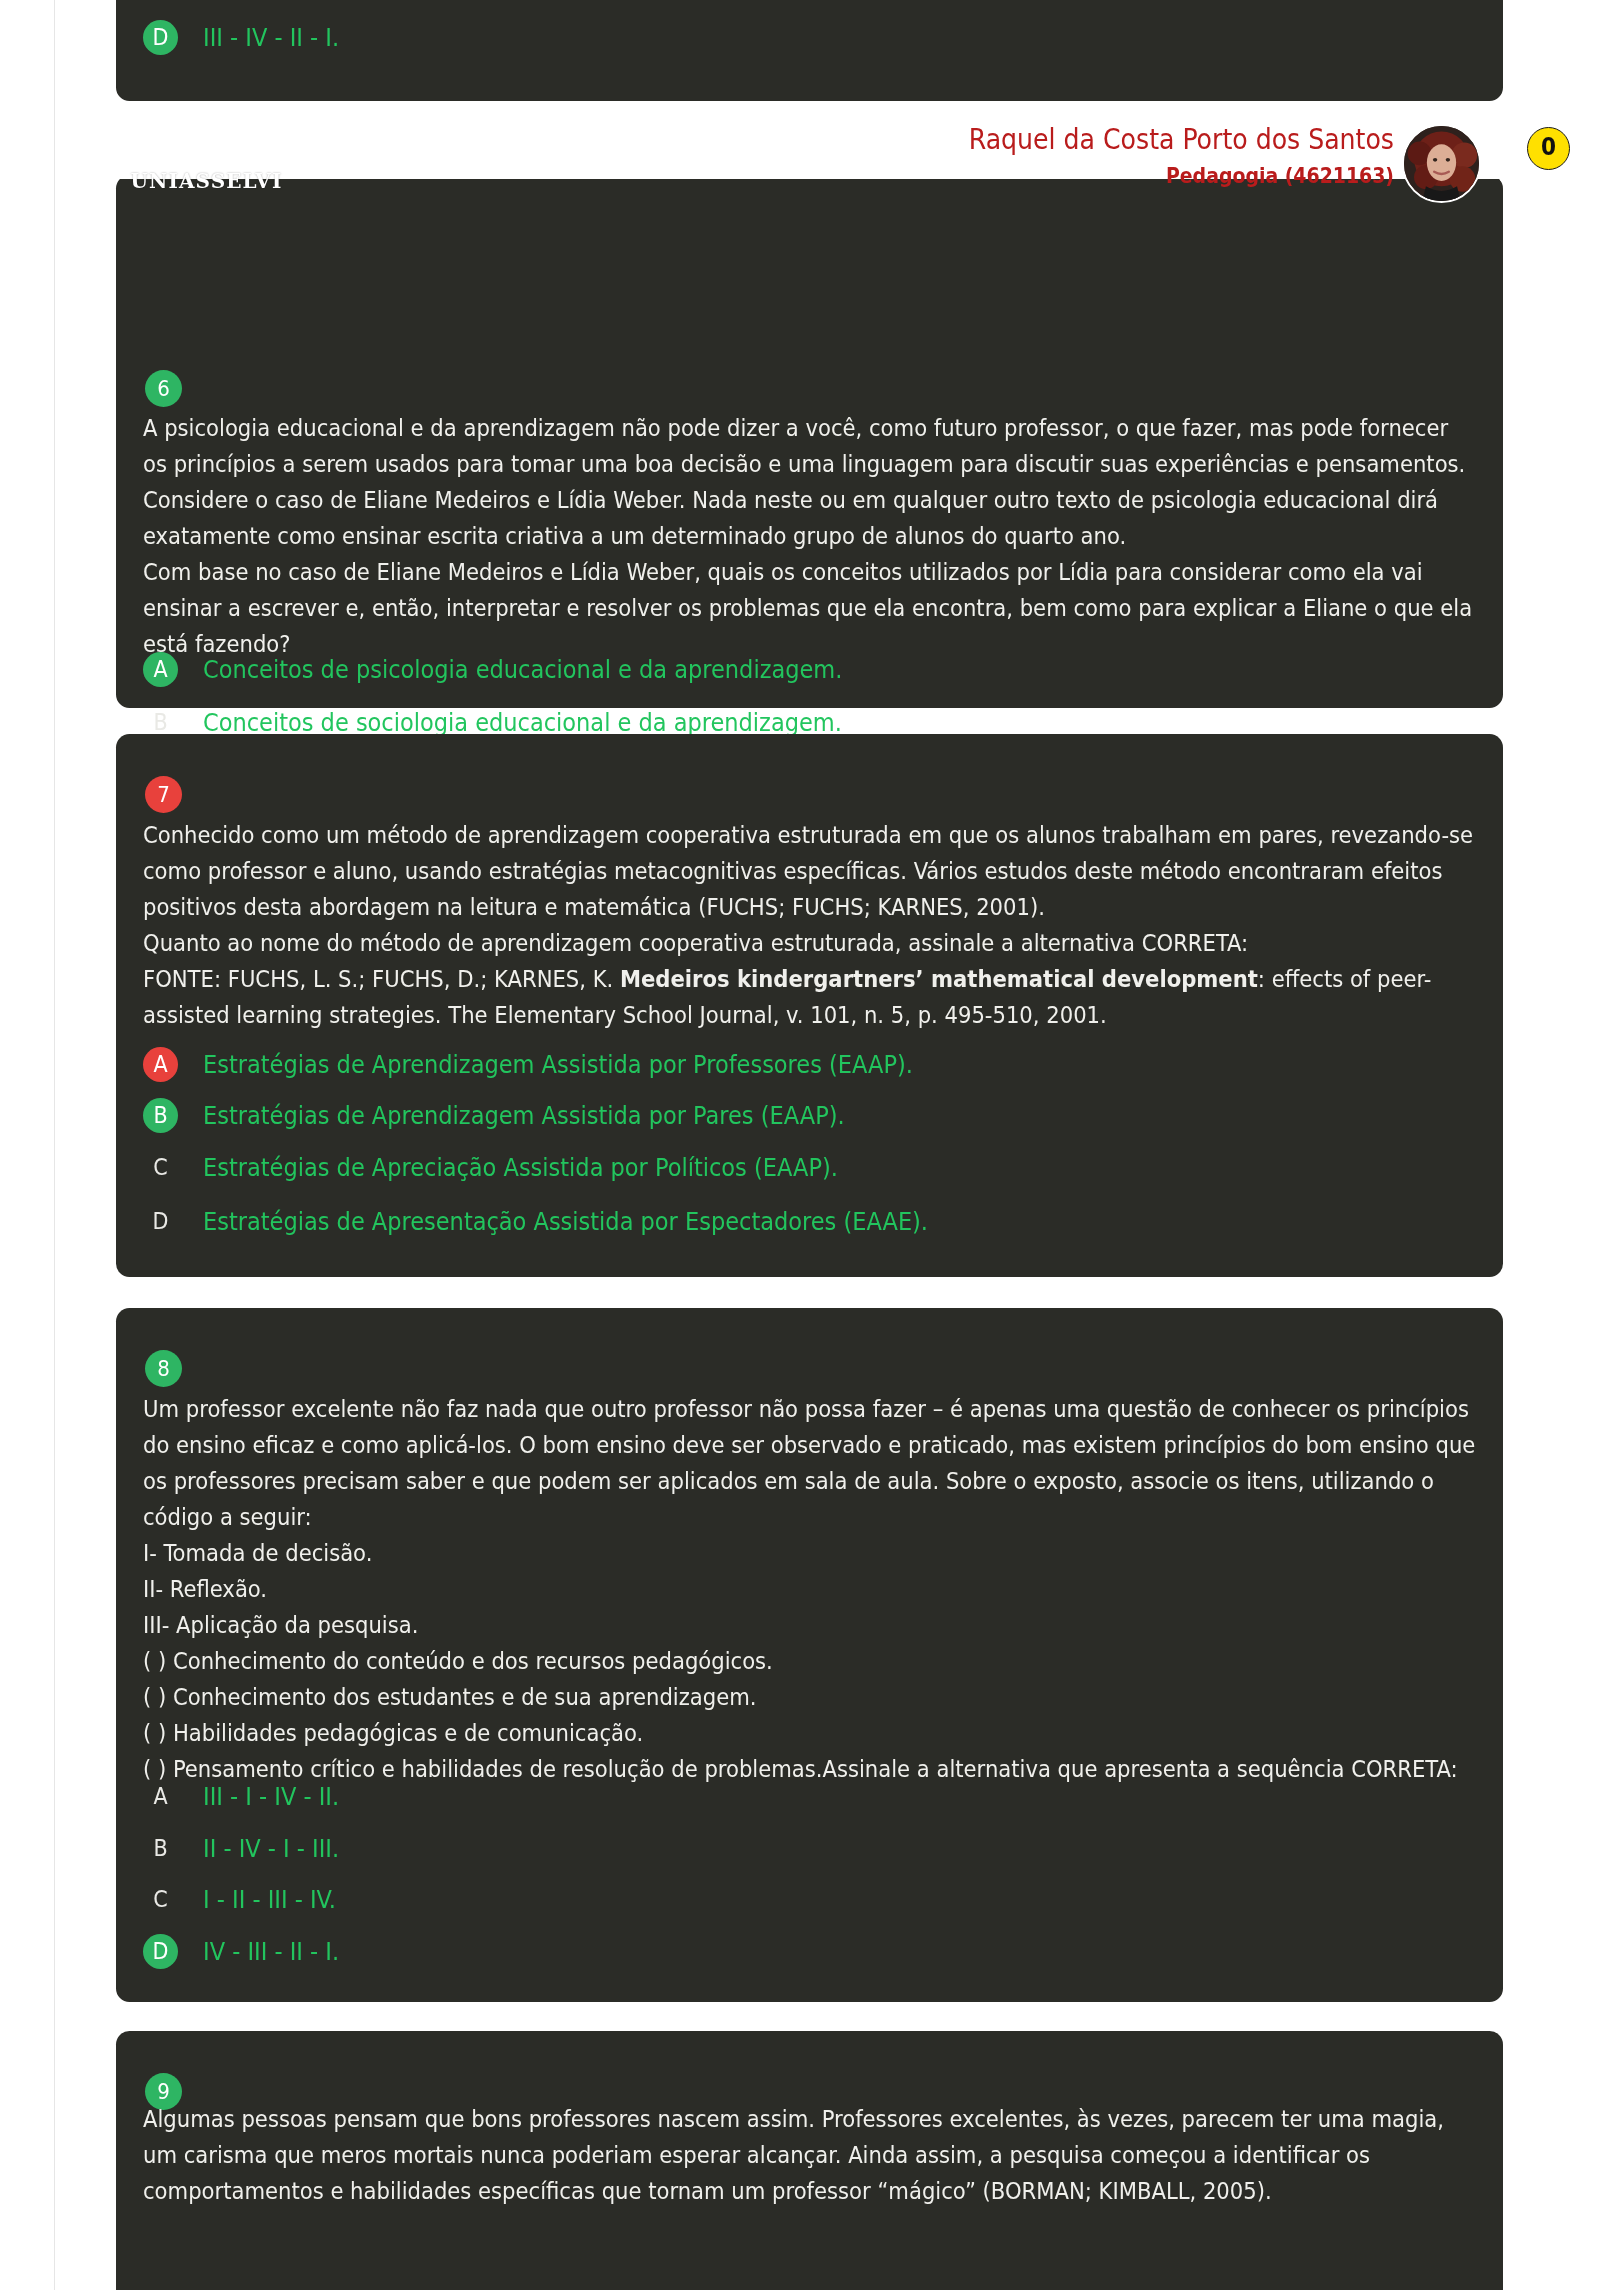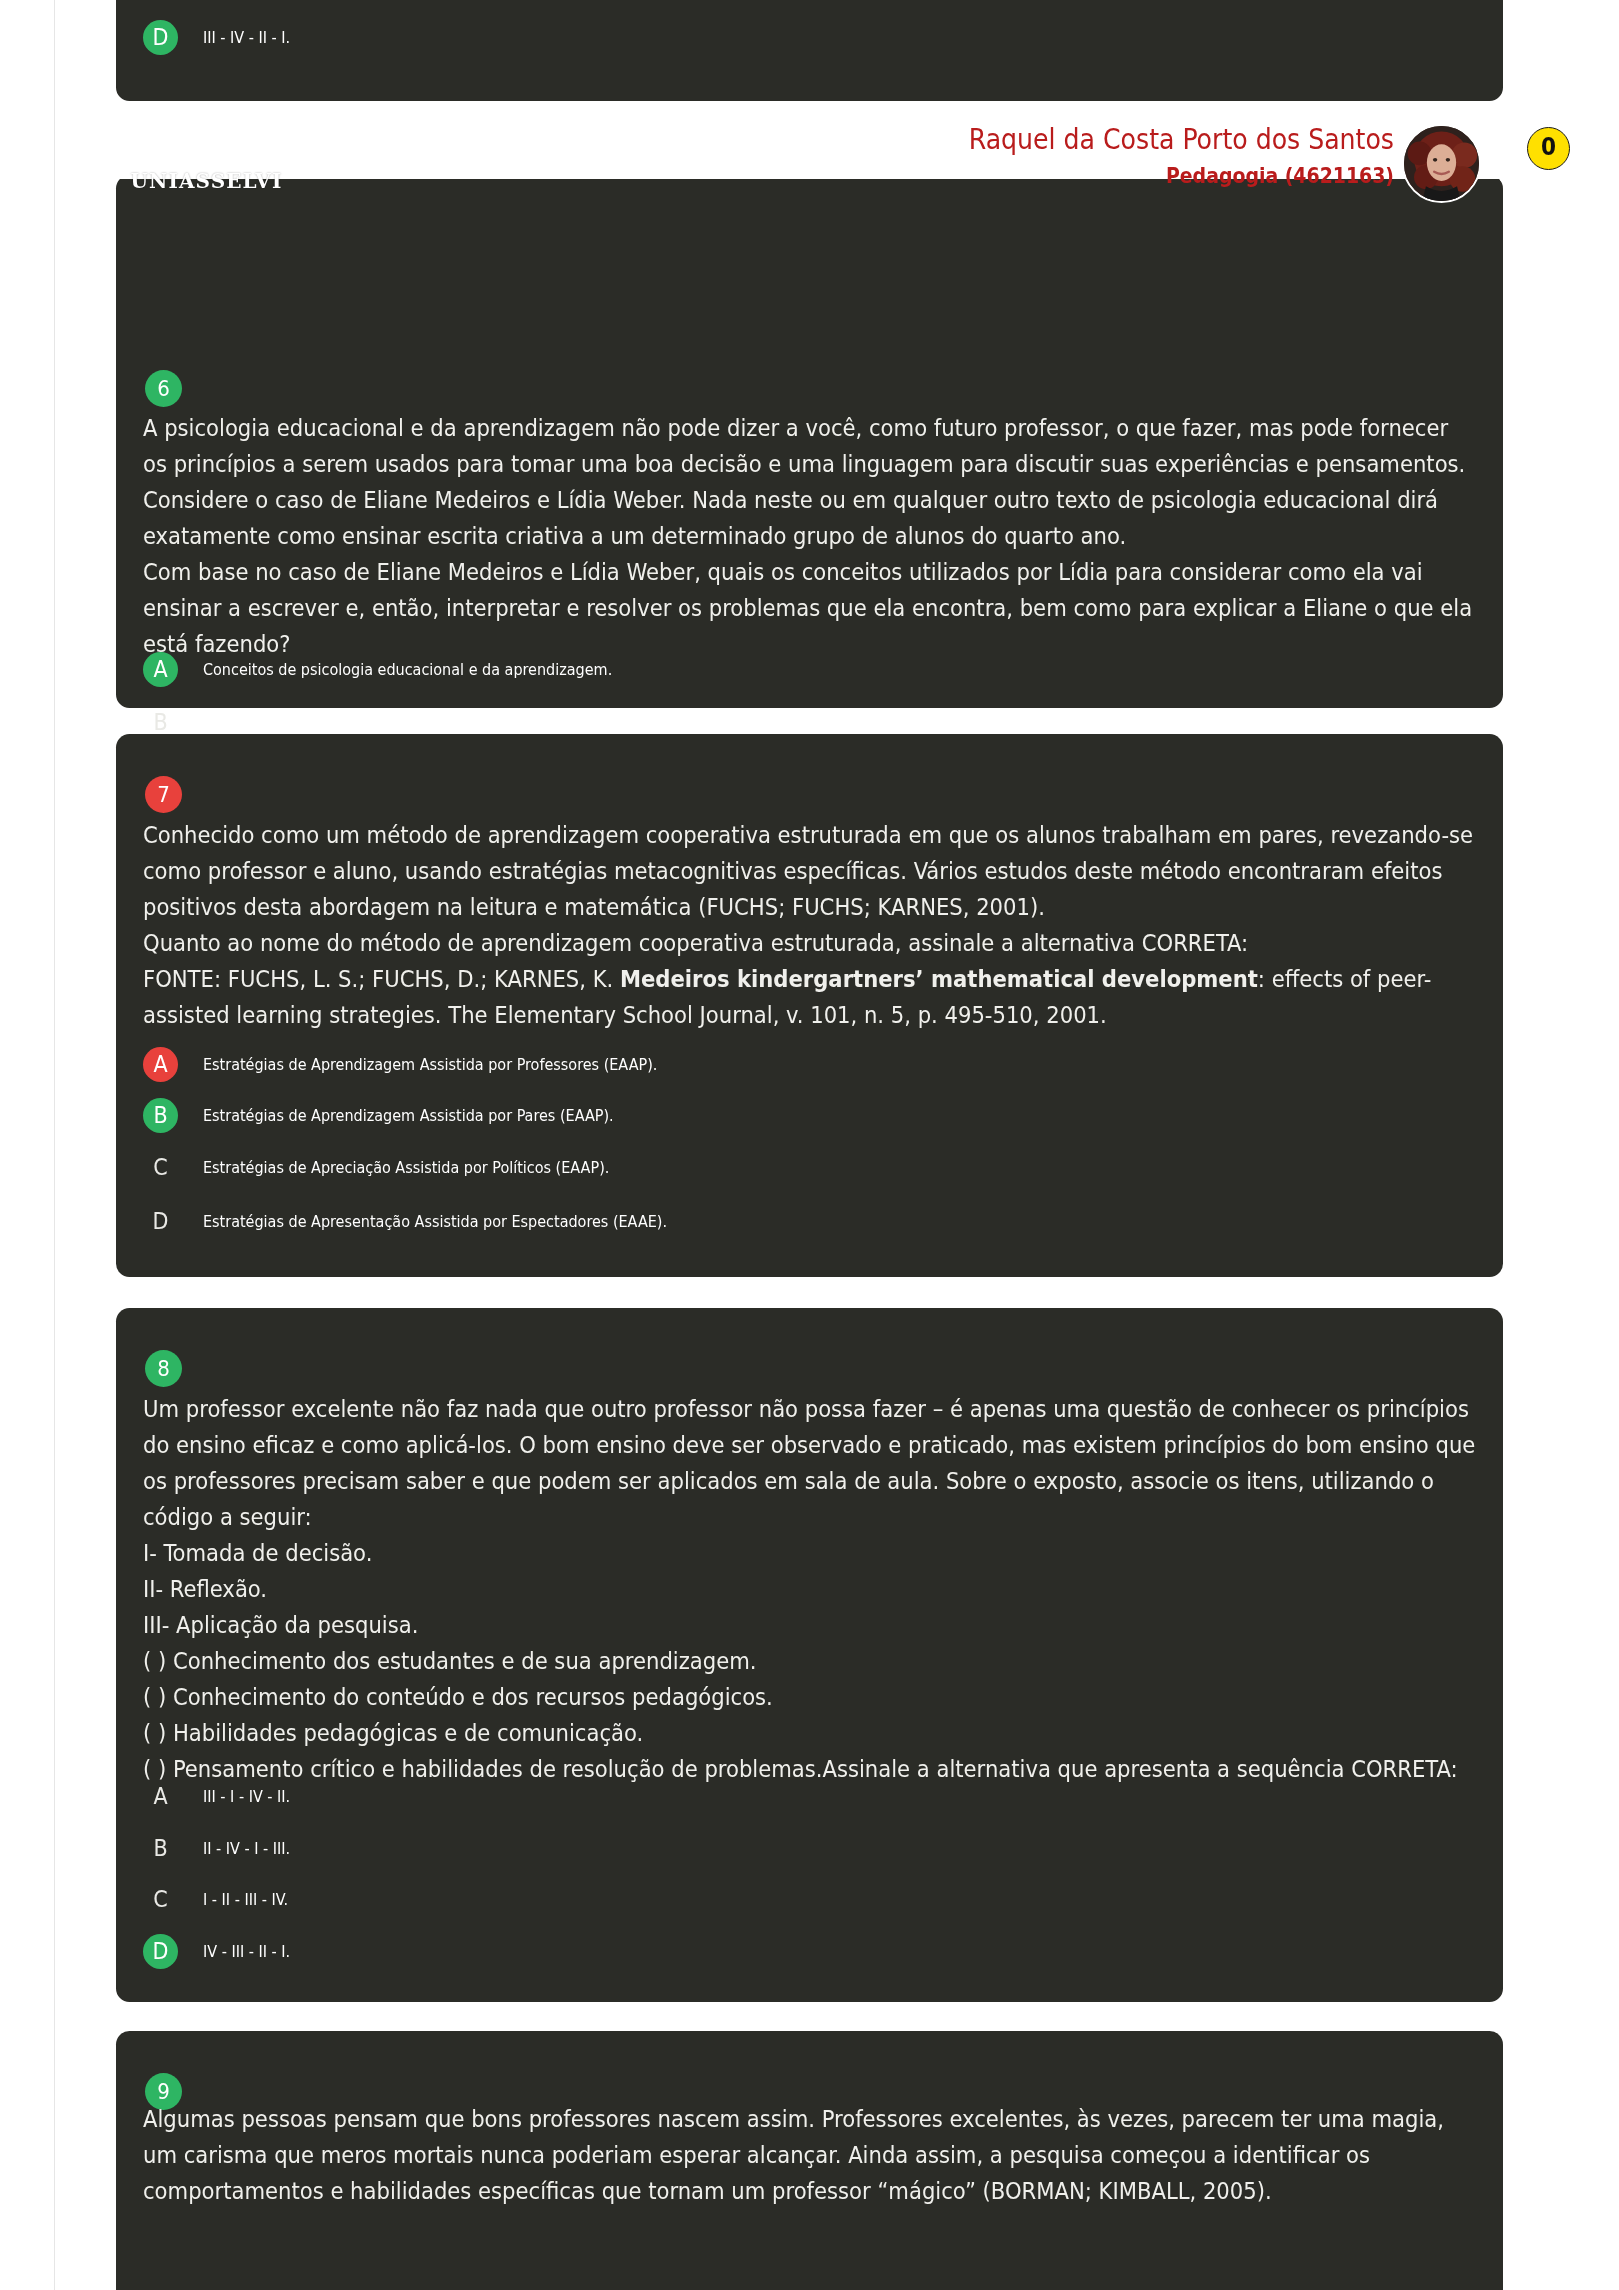--- a/index.html
+++ b/index.html
@@ -163,23 +163,23 @@
     line-height: 35px;
     font-size: 23px;
     color: #e9e9e5;
   }
   .opt .mark.green { background: #2eb563; color: #ffffff; }
   .opt .mark.red   { background: #e8413c; color: #ffffff; }
   .opt .mark.plain { background: transparent; }
   .opt .otext {
     position: absolute;
     left: 60px; top: 0;
-    font-size: 16px;
+    font-size: 25px;
     line-height: 36px;
-    color: #ffffff;
+    color: #22c55e;
     white-space: nowrap;
   }
 </style>
 </head>
 <body>
 
 <div id="page">
 
   <div class="left-rail"></div>
 
@@ -300,22 +300,22 @@
     </div>
   </div>
 
   <div class="card" style="top:1308px; height:694px;">
     <div class="q-badge green" style="top:42px;">8</div>
     <div class="q-body" style="top:83px;">
       <p>Um professor excelente não faz nada que outro professor não possa fazer – é apenas uma questão de conhecer os princípios do ensino eficaz e como aplicá-los. O bom ensino deve ser observado e praticado, mas existem princípios do bom ensino que os professores precisam saber e que podem ser aplicados em sala de aula. Sobre  o exposto, associe os itens, utilizando o código a seguir:</p>
       <p>I- Tomada de decisão.</p>
       <p>II- Reflexão.</p>
       <p>III- Aplicação da pesquisa.</p>
+      <p>(   ) Conhecimento do conteúdo e dos recursos pedagógicos.</p>
       <p>(   ) Conhecimento dos estudantes e de sua aprendizagem.</p>
-      <p>(   ) Conhecimento do conteúdo e dos recursos pedagógicos.</p>
       <p>(   ) Habilidades pedagógicas e de comunicação.</p>
       <p>(   ) Pensamento crítico e habilidades de resolução de problemas.Assinale a alternativa que apresenta a sequência CORRETA:</p>
     </div>
 
     <div class="opt" style="top:471px;">
       <span class="mark plain">A</span>
       <span class="otext">III - I - IV - II.</span>
     </div>
     <div class="opt" style="top:523px;">
       <span class="mark plain">B</span>

